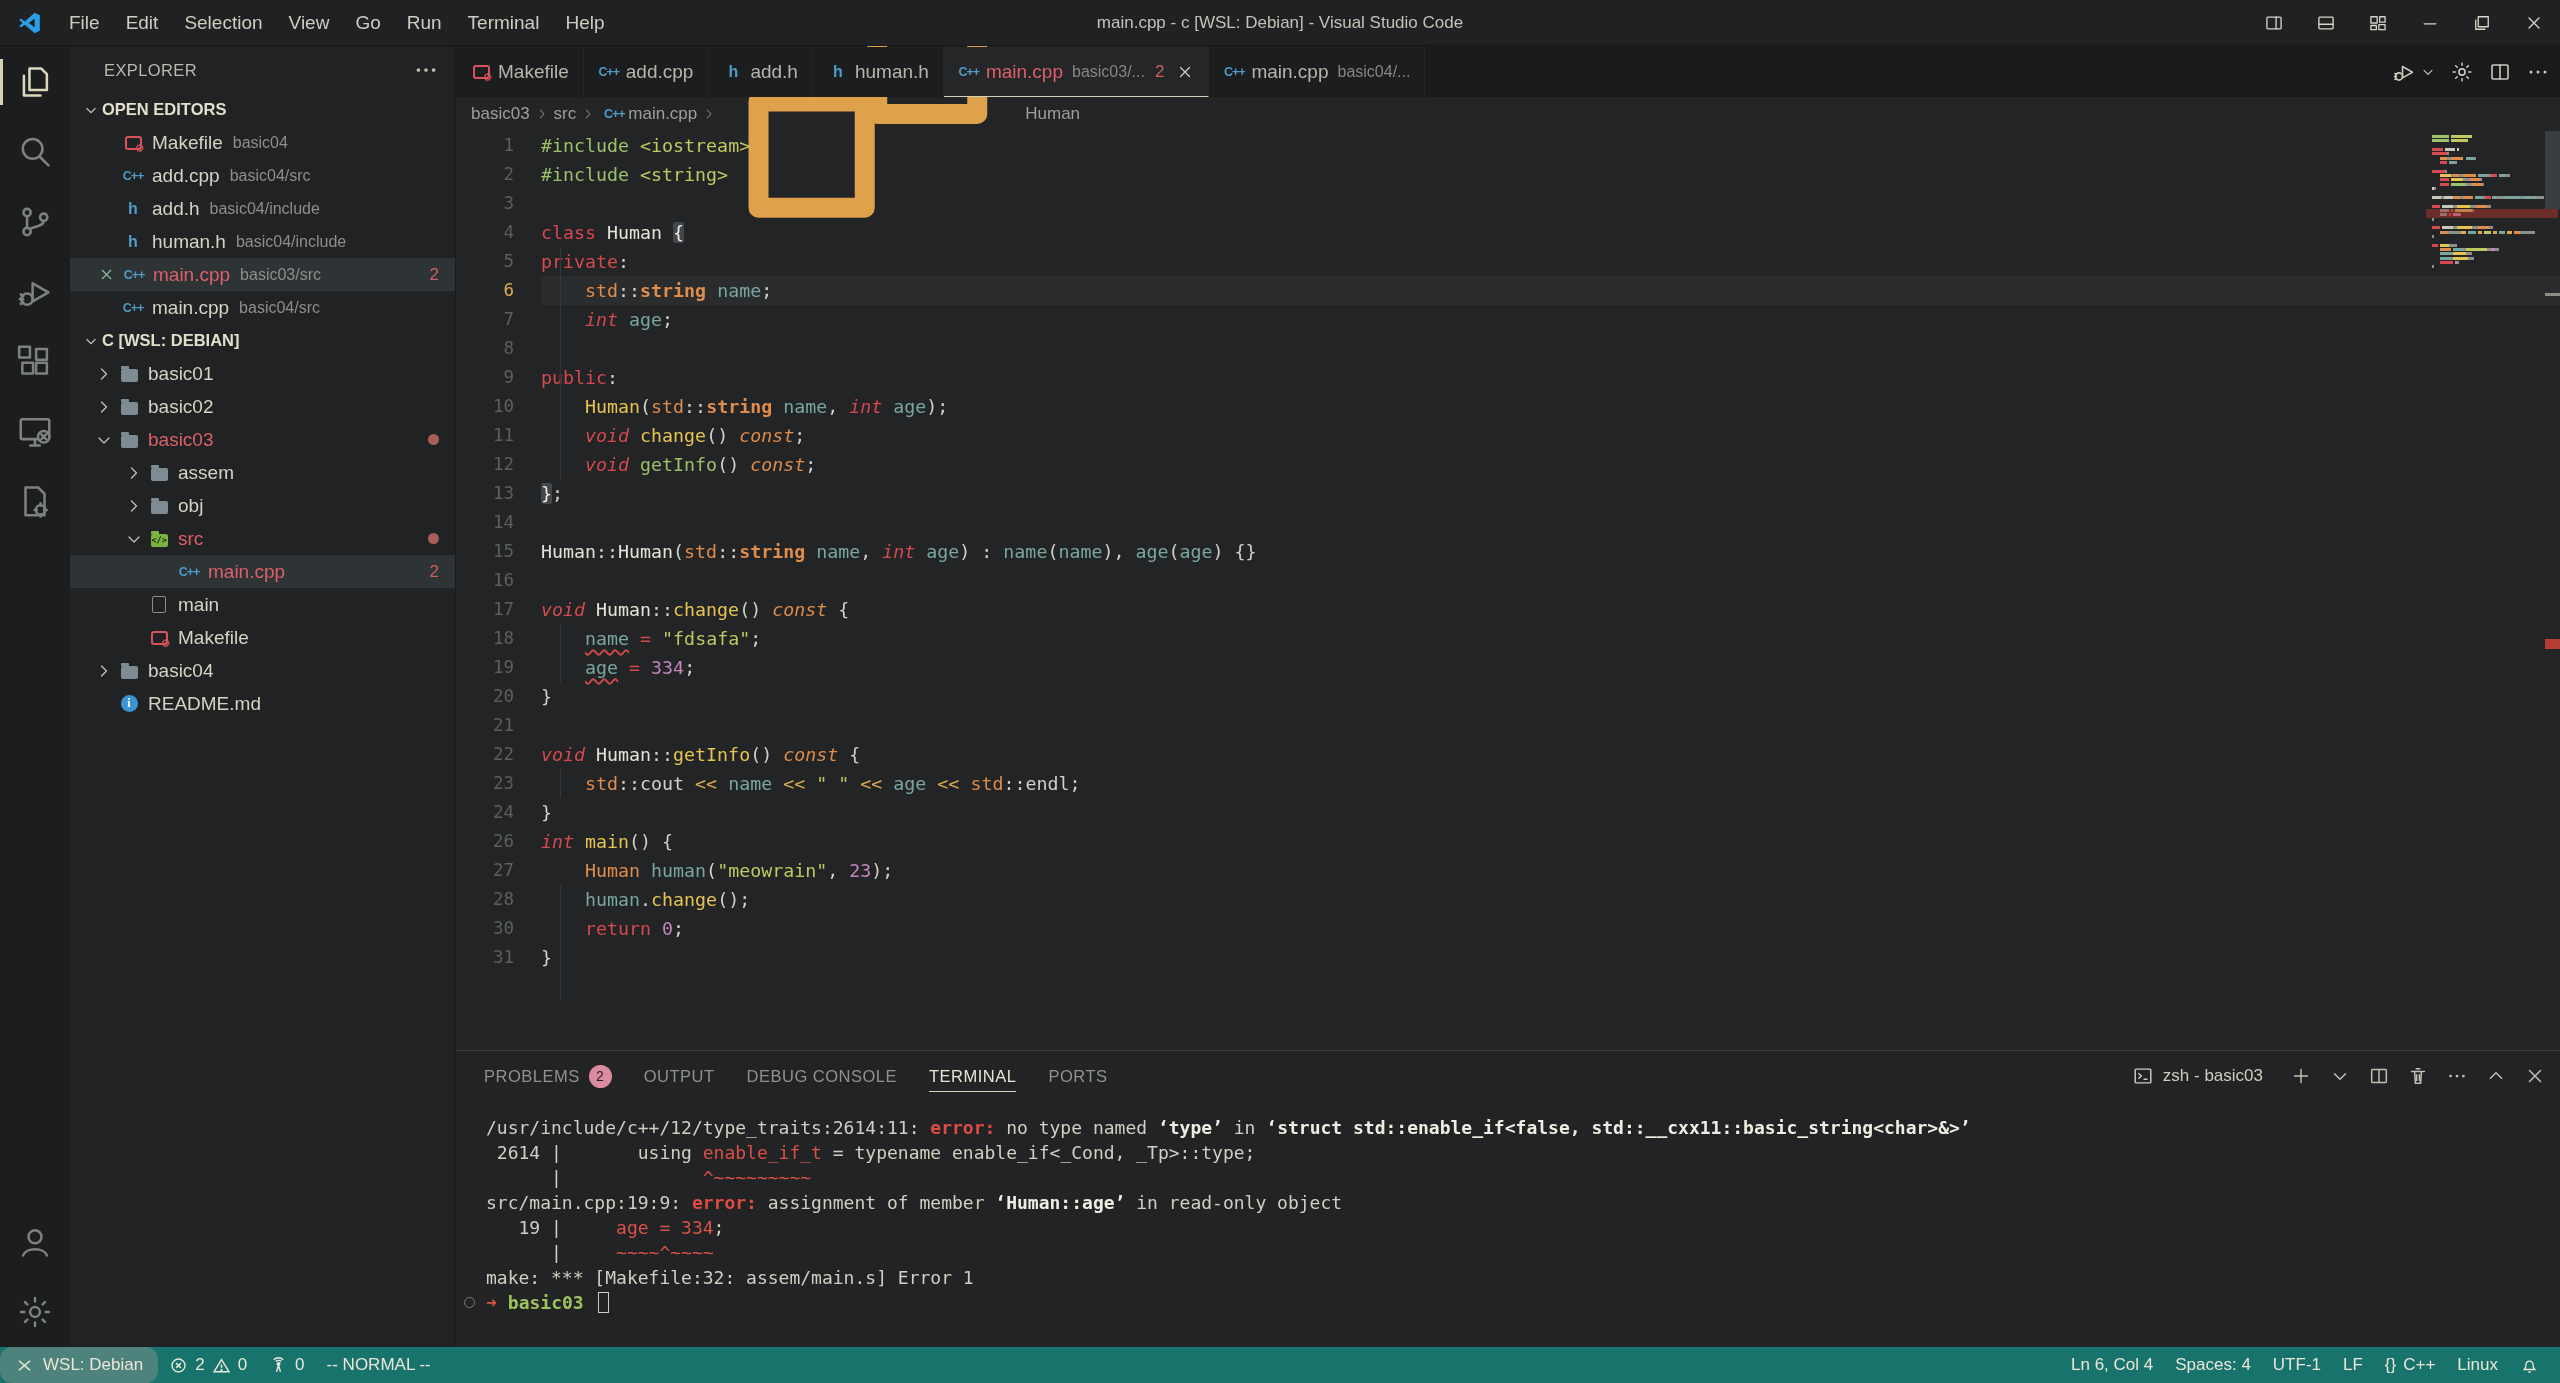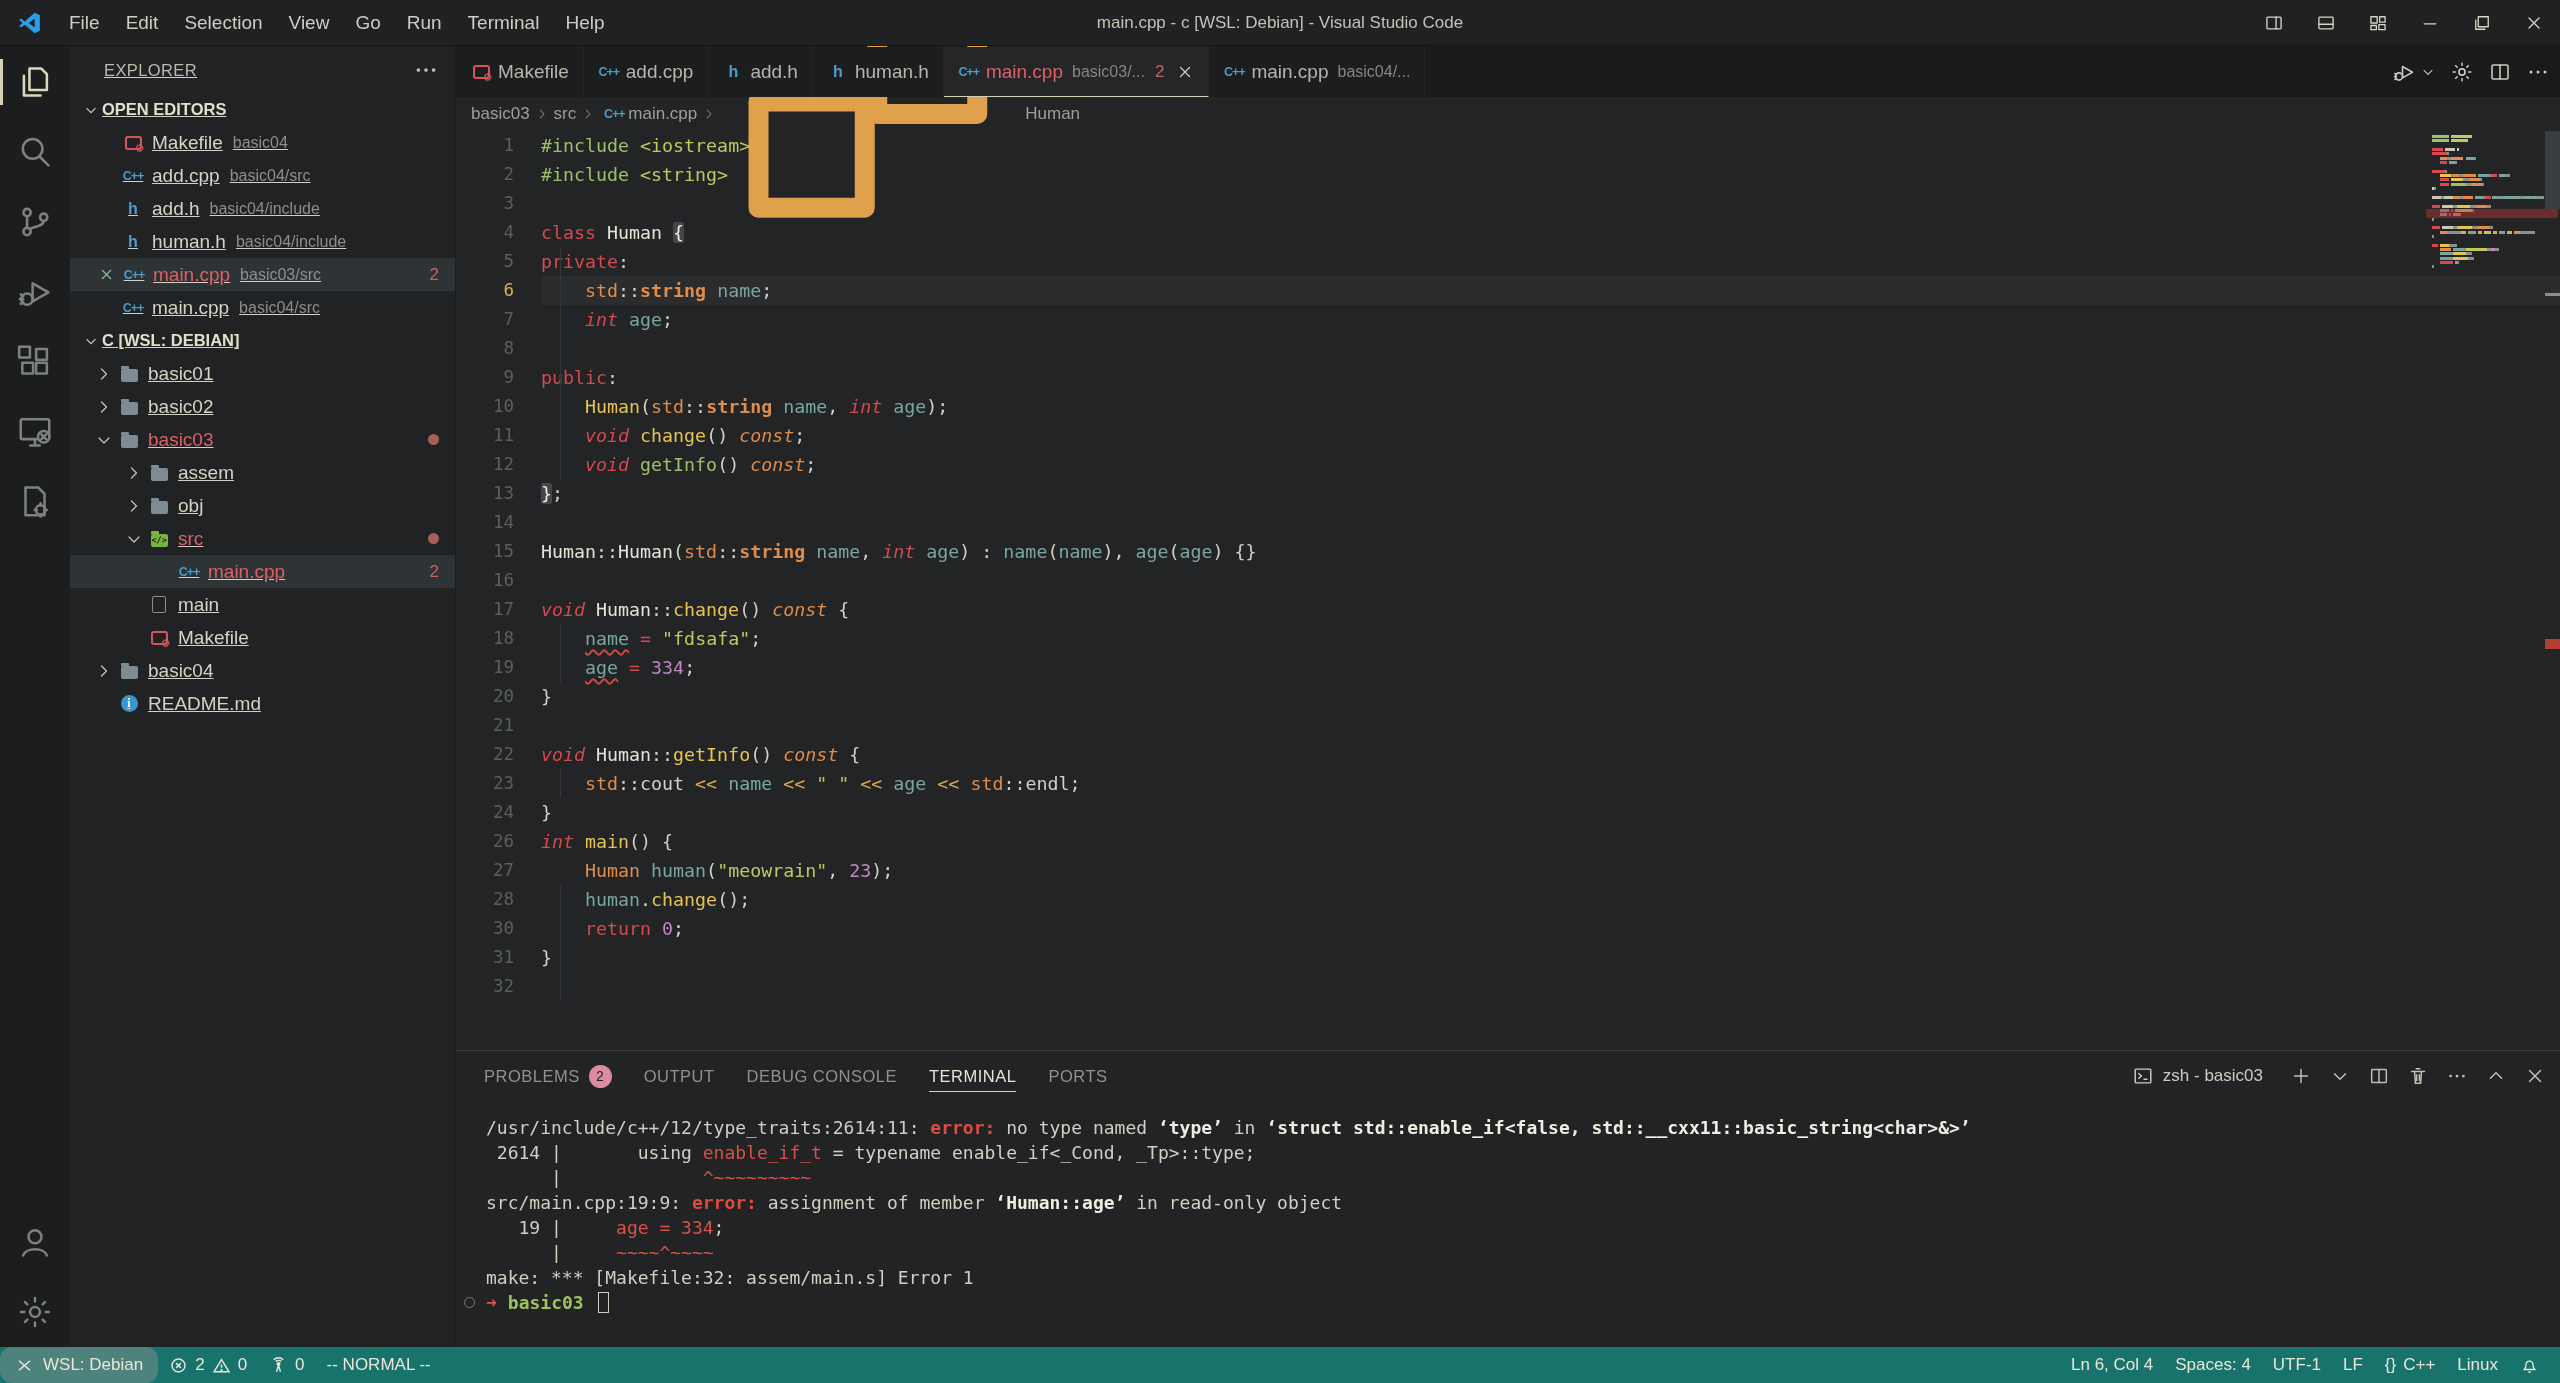--- a/index.html
+++ b/index.html
@@ -29,21 +29,21 @@
   #activitybar{position:absolute;left:0;top:47px;bottom:36px;width:70px;background:var(--bg-activity);
     display:flex;flex-direction:column;}
   .act-icon{width:70px;height:70px;display:flex;align-items:center;justify-content:center;color:#7e8180;position:relative;}
   .act-icon .ic{width:38px;height:38px;}
   .act-icon.active{color:#ddd8bd;}
   .act-icon.active::before{content:"";position:absolute;left:0;top:12px;bottom:12px;width:2.5px;background:#d8d2b4;}
   #act-bottom{margin-top:auto;}
 
   
   #sidebar{position:absolute;left:70px;top:47px;bottom:36px;width:385px;background:var(--bg-side);
-    display:flex;flex-direction:column;overflow:hidden;text-decoration:underline;}
+    display:flex;flex-direction:column;overflow:hidden;}
   #sb-header{height:46px;display:flex;align-items:center;padding:0 16px 0 34px;flex:none;}
   #sb-title{font-size:16.5px;letter-spacing:.4px;color:#bcb9ad;}
   #sb-more{margin-left:auto;width:26px;height:26px;color:#c0bdb0;}
   .sect-header{height:33px;display:flex;align-items:center;font-weight:700;font-size:16.5px;color:var(--fg-cream);
     padding-left:10px;flex:none;}
   .sect-header .tw{width:22px;height:18px;color:#c5c2b4;}
   .row{height:33px;display:flex;align-items:center;font-size:19px;color:#d6d3c4;white-space:nowrap;position:relative;}
   .row .name{margin-left:8px;}
   .row .path{margin-left:10px;font-size:16px;color:var(--fg-dim);}
   .row .badge{position:absolute;right:16px;color:#cd5f5f;font-size:17px;}
@@ -627,21 +627,20 @@
       <div class="cl"><span class="gut">20</span><span><span class="tk-pln">}</span></span></div>
       <div class="cl"><span class="gut">21</span><span></span></div>
       <div class="cl"><span class="gut">22</span><span><span class="tk-kwi">void</span><span class="tk-pln"> </span><span class="tk-cls">Human</span><span class="tk-pln">::</span><span class="tk-fn">getInfo</span><span class="tk-pln">() </span><span class="tk-typi">const</span><span class="tk-pln"> {</span></span></div>
       <div class="cl"><span class="gut">23</span><span><span class="tk-pln">    </span><span class="tk-typ">std</span><span class="tk-pln">::cout </span><span class="tk-op">&lt;&lt;</span><span class="tk-pln"> </span><span class="tk-var">name</span><span class="tk-pln"> </span><span class="tk-op">&lt;&lt;</span><span class="tk-pln"> </span><span class="tk-str">" "</span><span class="tk-pln"> </span><span class="tk-op">&lt;&lt;</span><span class="tk-pln"> </span><span class="tk-var">age</span><span class="tk-pln"> </span><span class="tk-op">&lt;&lt;</span><span class="tk-pln"> </span><span class="tk-typ">std</span><span class="tk-pln">::endl;</span></span></div>
       <div class="cl"><span class="gut">24</span><span><span class="tk-pln">}</span></span></div>
       <div class="cl"><span class="gut">26</span><span><span class="tk-kwi">int</span><span class="tk-pln"> </span><span class="tk-fn">main</span><span class="tk-pln">() {</span></span></div>
       <div class="cl"><span class="gut">27</span><span><span class="tk-pln">    </span><span class="tk-typ">Human</span><span class="tk-pln"> </span><span class="tk-var">human</span><span class="tk-pln">(</span><span class="tk-str">"meowrain"</span><span class="tk-pln">, </span><span class="tk-num">23</span><span class="tk-pln">);</span></span></div>
       <div class="cl"><span class="gut">28</span><span><span class="tk-pln">    </span><span class="tk-var">human</span><span class="tk-pln">.</span><span class="tk-fn">change</span><span class="tk-pln">();</span></span></div>
       <div class="cl"><span class="gut">30</span><span><span class="tk-pln">    </span><span class="tk-kw">return</span><span class="tk-pln"> </span><span class="tk-num">0</span><span class="tk-pln">;</span></span></div>
       <div class="cl"><span class="gut">31</span><span><span class="tk-pln">}</span></span></div>
-      <div class="cl"><span class="gut">32</span><span></span></div>
       <div class="iguide" style="top: 116px; height: 232px;"></div>
       <div class="iguide" style="top: 493px; height: 58px;"></div>
       <div class="iguide" style="top: 638px; height: 29px;"></div>
       <div class="iguide" style="top: 754px; height: 116px;"></div>
       <div id="minimap">
         <div class="mm-row">
           <span class="mm-seg" style="width: 16.8px; background: rgb(157, 192, 106);"></span>
           <span class="mm-seg" style="width: 2.1px; background: transparent;"></span>
           <span class="mm-seg" style="width: 21px; background: rgb(192, 201, 95);"></span>
         </div>

